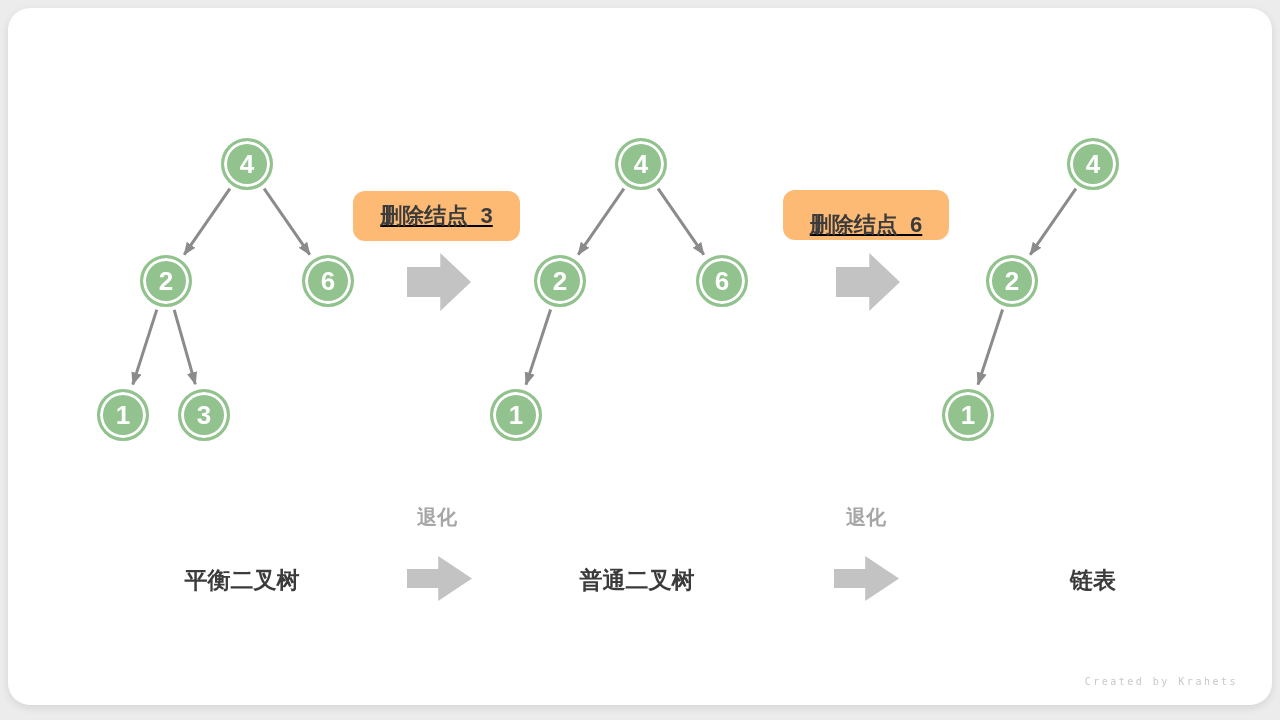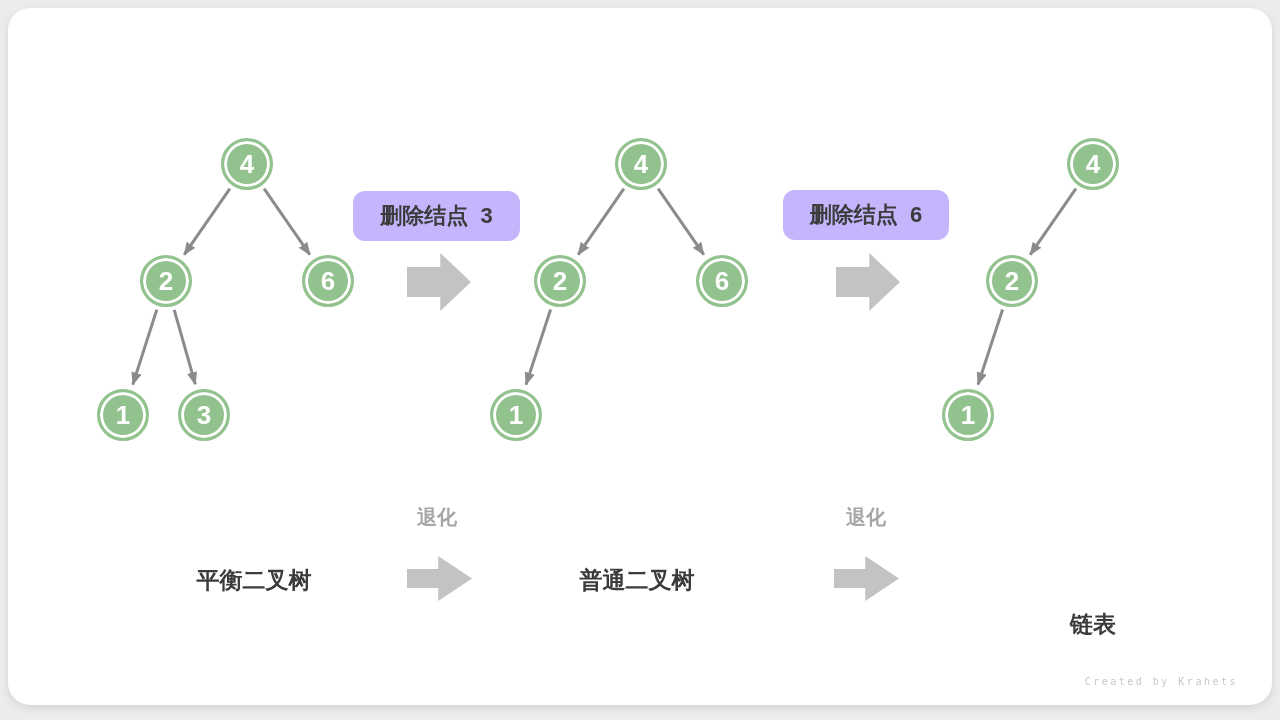--- a/index.html
+++ b/index.html
@@ -36,24 +36,25 @@
     z-index: 2;
   }
   .node span {
     color: #ffffff;
     font-size: 26px;
     font-weight: bold;
     line-height: 1;
   }
   .step-label {
     position: absolute;
-    background: #c4b5fd;
+    background: #fdba74;
     border-radius: 12px;
     display: flex; align-items: center; justify-content: center;
     z-index: 2;
+    text-decoration: underline;
   }
   .step-label span {
     font-size: 22px;
     font-weight: bold;
     color: #3b3b3b;
     white-space: pre;
   }
   .block-arrow {
     position: absolute;
     background: #c3c3c3;
@@ -162,27 +163,27 @@
   <div class="node" style="left:968px; top:415px;">
     <span>1</span>
   </div>
 </div>
 
 <div class="step-label" style="left:353px; top:191px; width:167px; height:50px;">
   <span>删除结点  3</span>
 </div>
 <div class="block-arrow top-size" style="left:407px; top:253px;"></div>
 
-<div class="step-label" style="left:783px; top:190px; width:166px; height:50px;">
+<div class="step-label" style="left:783px; top:190px; width:166px; height:50px;align-items:flex-end;">
   <span>删除结点  6</span>
 </div>
 <div class="block-arrow top-size" style="left:836px; top:253px;"></div>
 
 <div class="degrade-label" style="left:437px; top:504px;">退化</div>
 <div class="degrade-label" style="left:866px; top:504px;">退化</div>
 
-<div class="tree-title" style="left:242px; top:565px;margin-left:12px;">平衡二叉树</div>
+<div class="tree-title" style="left:242px; top:565px;">平衡二叉树</div>
 <div class="block-arrow bottom-size" style="left:407px; top:556px;"></div>
 <div class="tree-title" style="left:637px; top:565px;text-align:center;">普通二叉树</div>
 <div class="block-arrow bottom-size" style="left:834px; top:556px;"></div>
-<div class="tree-title" style="left:1093px; top:565px;margin-top:44px;">链表</div>
+<div class="tree-title" style="left:1093px; top:565px;">链表</div>
 
 <div class="watermark">Created by Krahets</div>
 
 </body></html>

